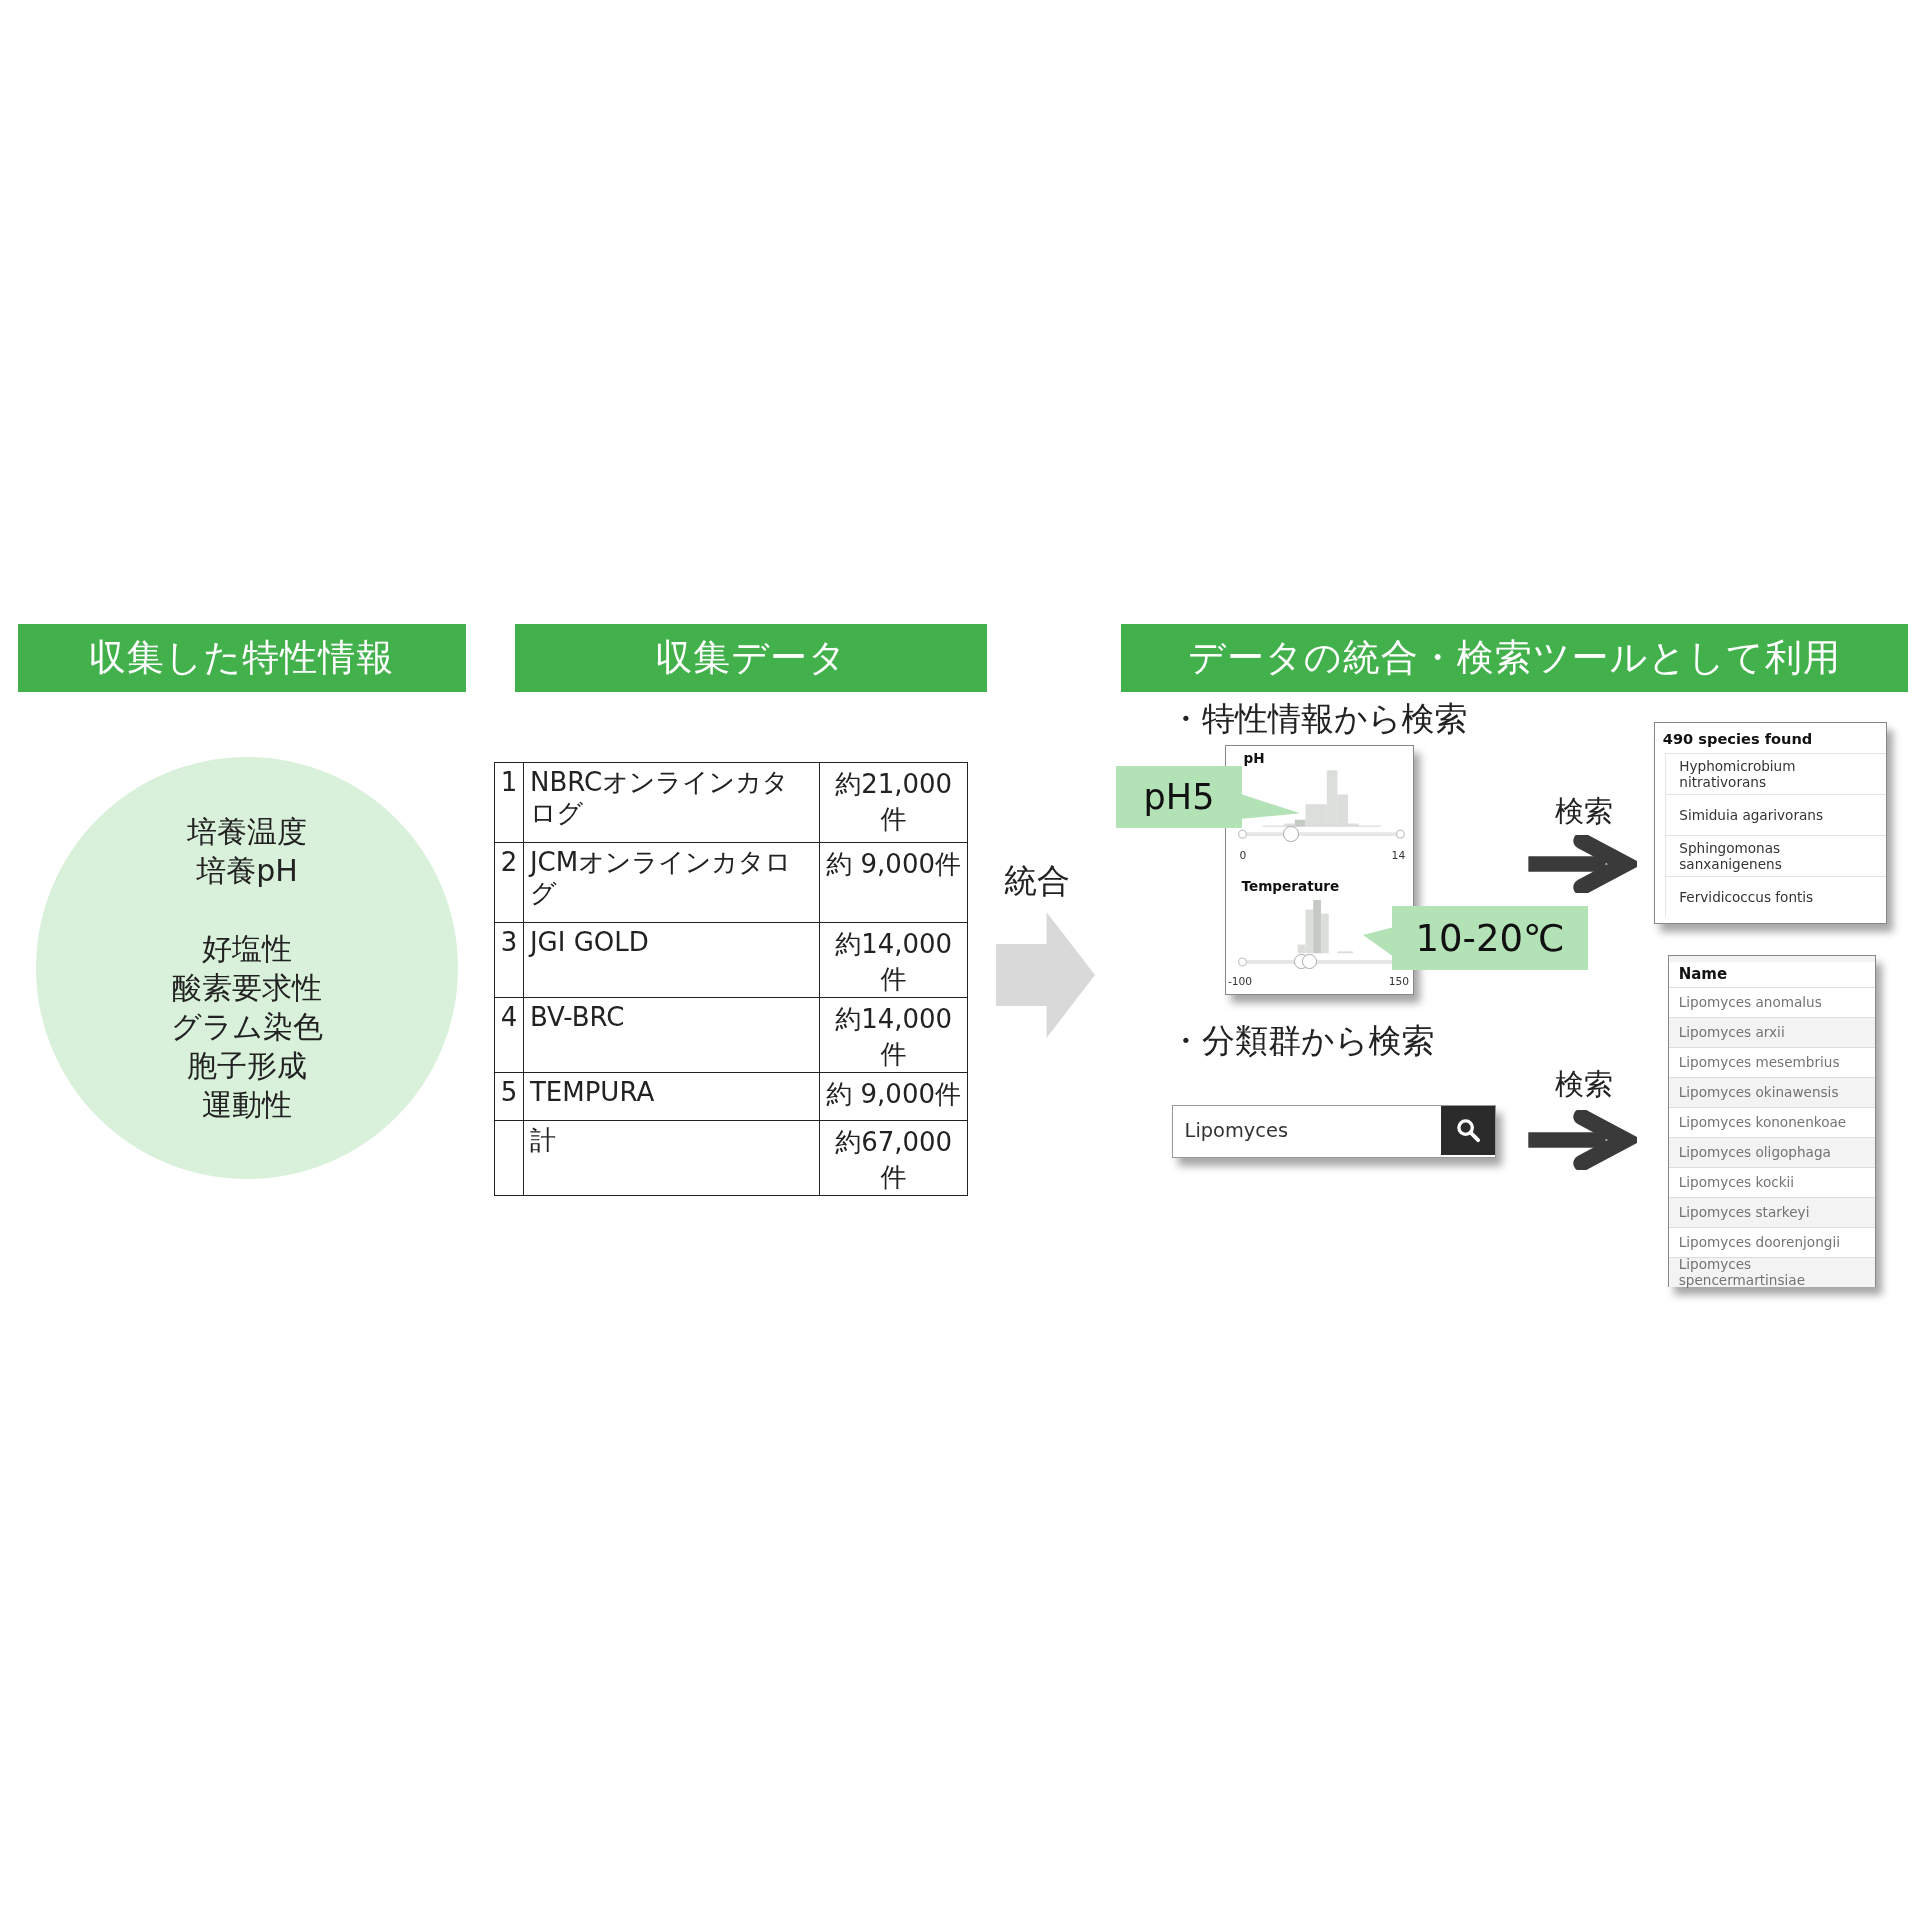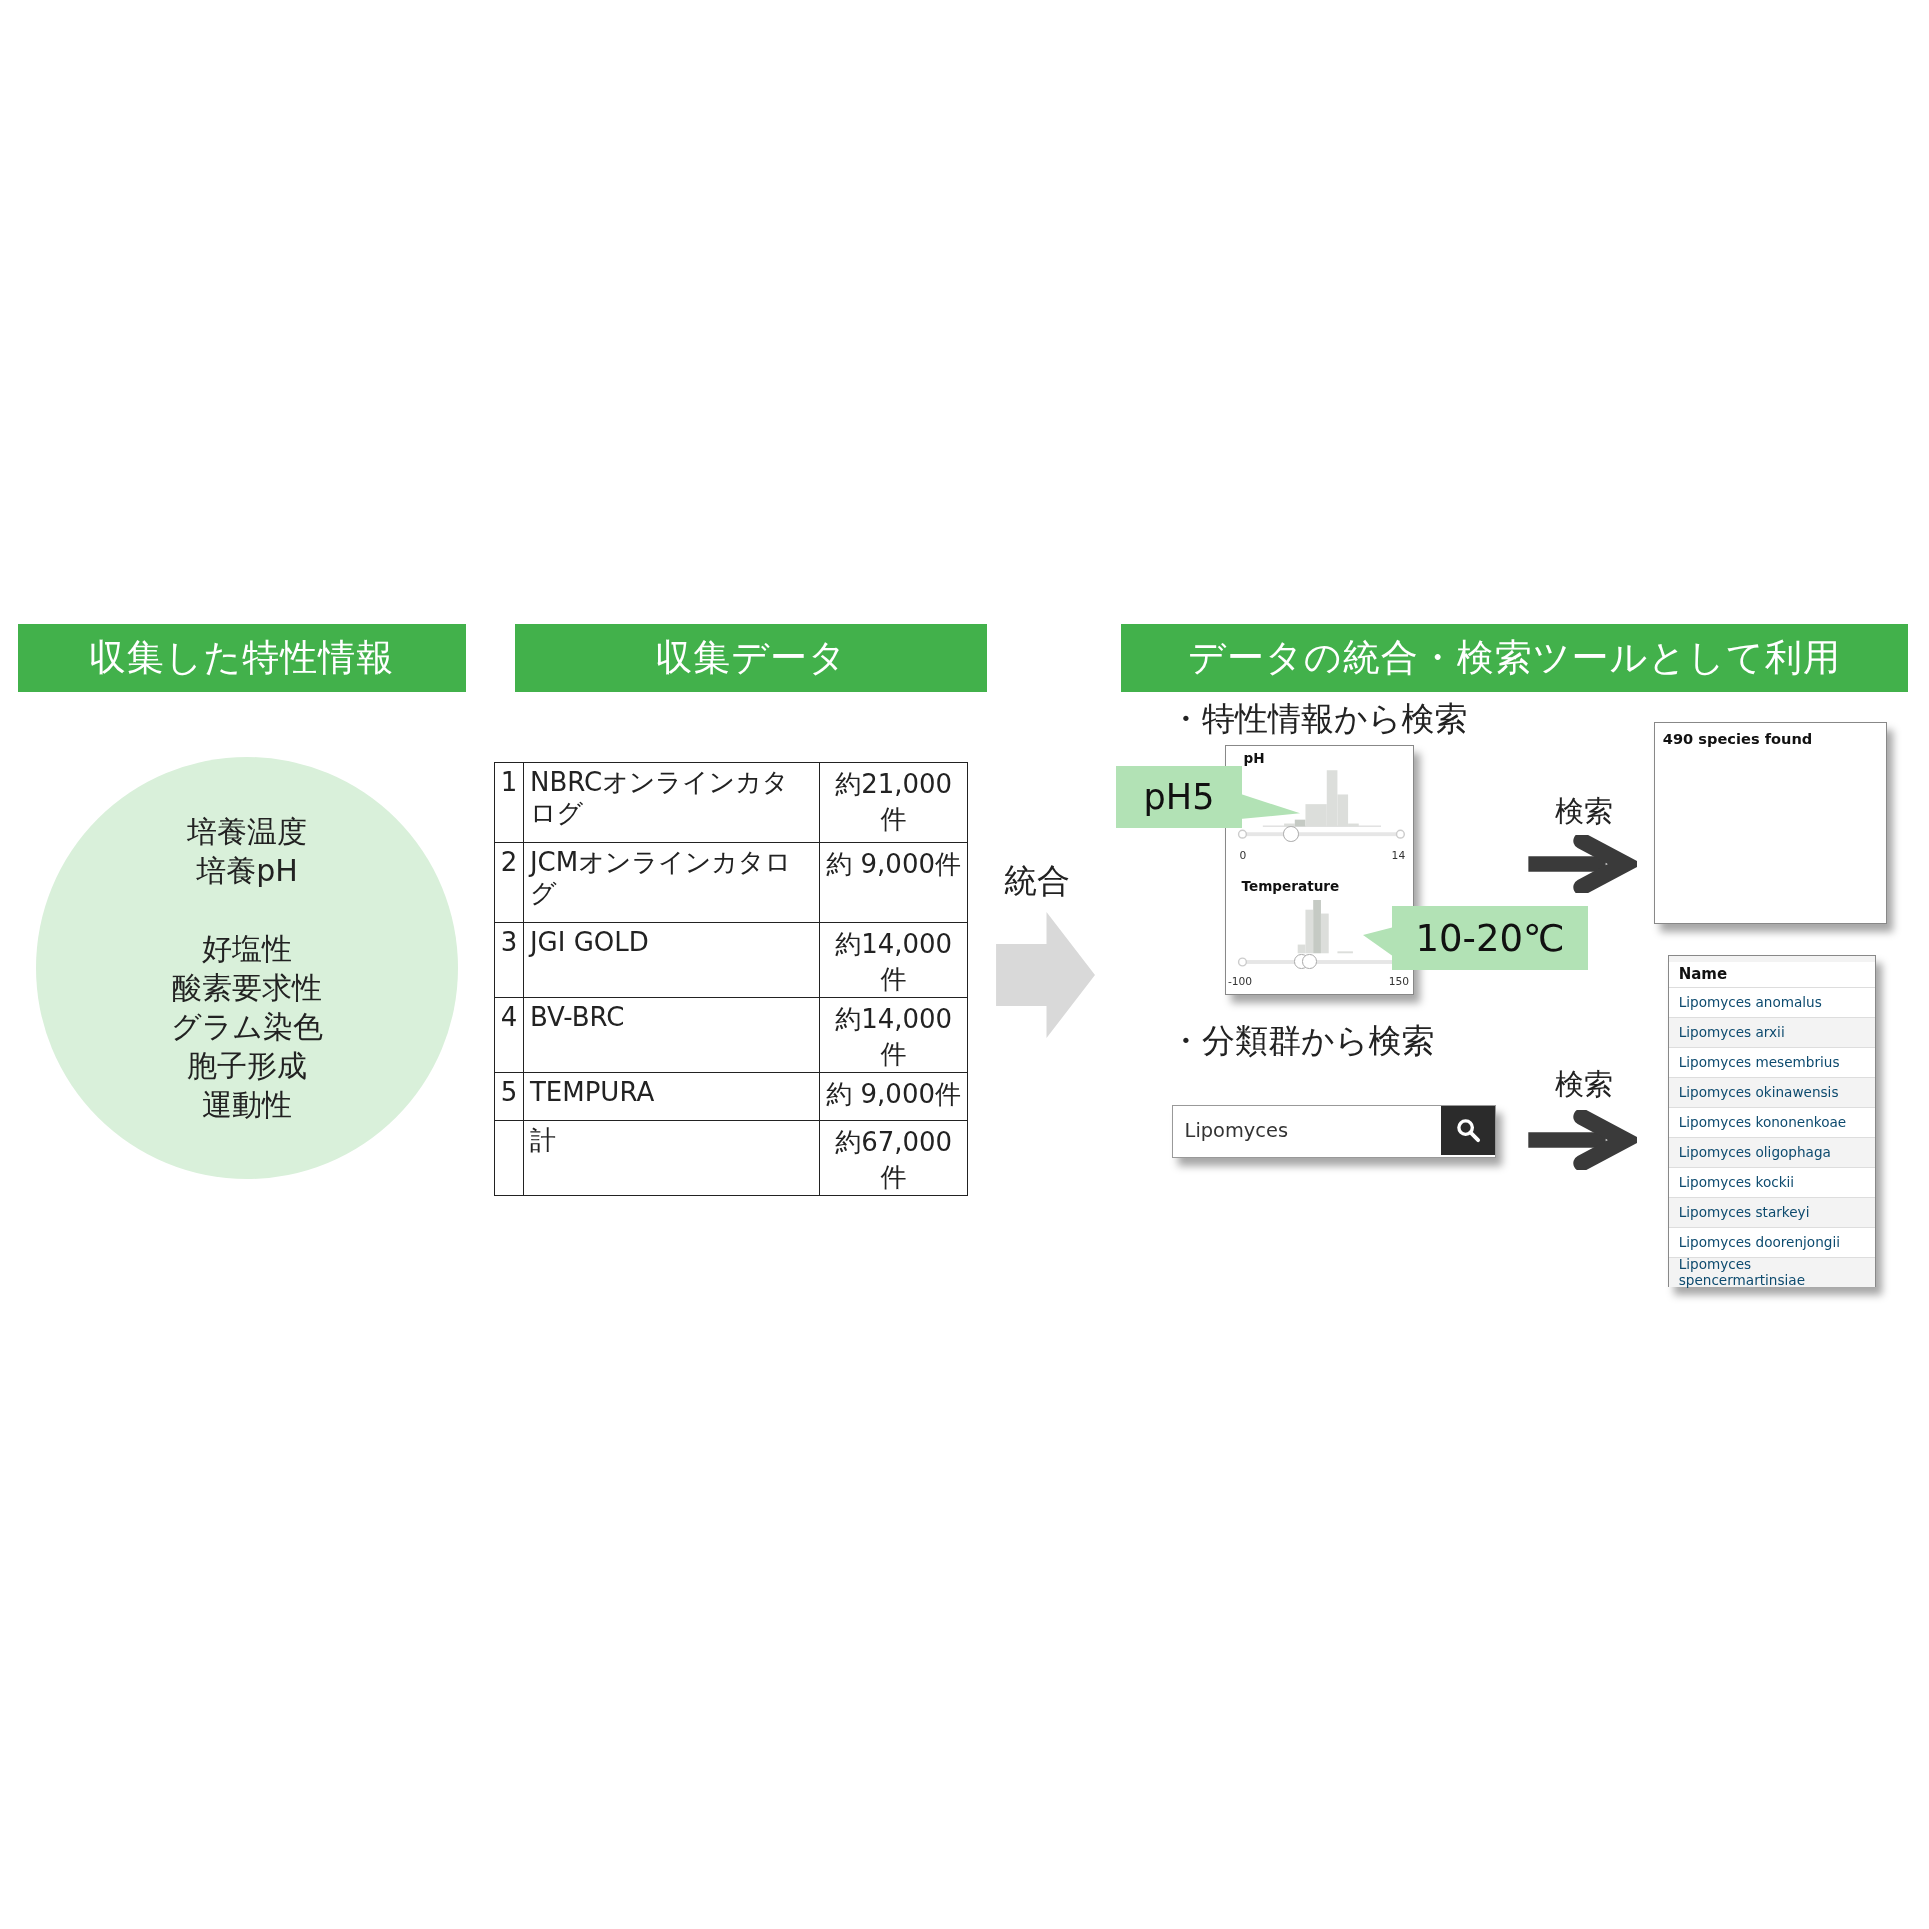--- a/index.html
+++ b/index.html
@@ -12,21 +12,21 @@
   table.db td,table.db th{border:1.9px solid #222;vertical-align:top;padding:3.9px 5.8px 0 5.8px;}
   table.db th{background:#d9f0da;font-weight:bold;font-size:24px;line-height:33px;text-align:center;}
   td.no{text-align:center;}
   td.cnt{text-align:center;}
   td.name{line-height:31px;padding-left:13.6px;}
   .lbl{font-size:33px;color:#222;}
   .panel{background:#fff;border:1.9px solid #888;box-shadow:5.8px 7.8px 7.8px rgba(0,0,0,0.35);}
   .tiny{font-size:10.7px;color:#333;}
   .callout{background:#b2e2b5;color:#111;display:flex;align-items:center;justify-content:center;}
   .res-row{border-top:1px solid #e4e4e4;font-size:13.6px;color:#333;padding-left:13.6px;display:flex;align-items:center;}
-  .res2-row{border-top:1px solid #ddd;font-size:13.6px;color:#0c4a6e;padding-left:9.7px;display:flex;align-items:center;}
+  .res2-row{border-top:1px solid #ddd;font-size:13.6px;color:#737373;padding-left:9.7px;display:flex;align-items:center;}
   .res2-row.alt{background:#f3f3f3;}
 </style>
 </head>
 <body>
 
 <div class="abs hdr" style="left:17.5px;top:624px;width:448px;height:68px;">
     <span>収集した特性情報</span>
   </div>
 <div class="abs hdr" style="left:495px;top:624px;width:472px;height:68px;margin-left:20px;">
     <span>収集データ</span>
@@ -137,20 +137,26 @@
   </div>
 
 <div class="abs" style="left:1555px;top:792px;font-size:29px;">検索</div>
 <svg class="abs" style="left:1528px;top:835px;" width="109" height="58" viewBox="0 0 112 60">
   <rect x="0" y="22" width="80" height="16" fill="#3a3a3a"></rect>
   <polyline points="55,6 100,30 55,54" fill="none" stroke="#3a3a3a" stroke-width="17" stroke-linecap="round" stroke-linejoin="miter"></polyline>
 </svg>
 
 <div class="abs panel" style="left:1654px;top:722px;width:231px;height:200px;">
   <div style="height:30px;font-size:14.6px;font-weight:bold;color:#111;padding-left:7.8px;display:flex;align-items:center;">490 species found</div>
+  <div style="margin-left:9.7px;border-left:1px solid #e4e4e4;">
+    <div class="res-row" style="height:40px;">Hyphomicrobium nitrativorans</div>
+    <div class="res-row" style="height:40px;">Simiduia agarivorans</div>
+    <div class="res-row" style="height:40px;">Sphingomonas sanxanigenens</div>
+    <div class="res-row" style="height:40px;">Fervidicoccus fontis</div>
+  </div>
 </div>
 
 <div class="abs lbl" style="left:1169px;top:1019px;">・分類群から検索</div>
 
 <div class="abs" style="left:1172px;top:1105px;width:324px;height:53px;box-shadow:5.8px 7.8px 7.8px rgba(0,0,0,0.35);border:1.9px solid #999;background:#fff;box-sizing:border-box;">
   <input style="position: absolute; left: 0px; top: 0px; width: 262px; height: 49px; border: none; outline: none; font-size: 19.4px; padding-left: 11.6px; color: rgb(51, 51, 51); font-family: &quot;DejaVu Sans&quot;, sans-serif; background: transparent; box-sizing: border-box;" value="Lipomyces">
   <div style="position:absolute;right:0;top:0;width:54px;height:49px;background:#2b2b2b;display:flex;align-items:center;justify-content:center;">
     <svg width="25" height="25" viewBox="0 0 26 26">
         <circle cx="10" cy="10" r="7" fill="none" stroke="#fff" stroke-width="3.5"></circle>
         <line x1="15" y1="15" x2="23" y2="23" stroke="#fff" stroke-width="4" stroke-linecap="round"></line>

